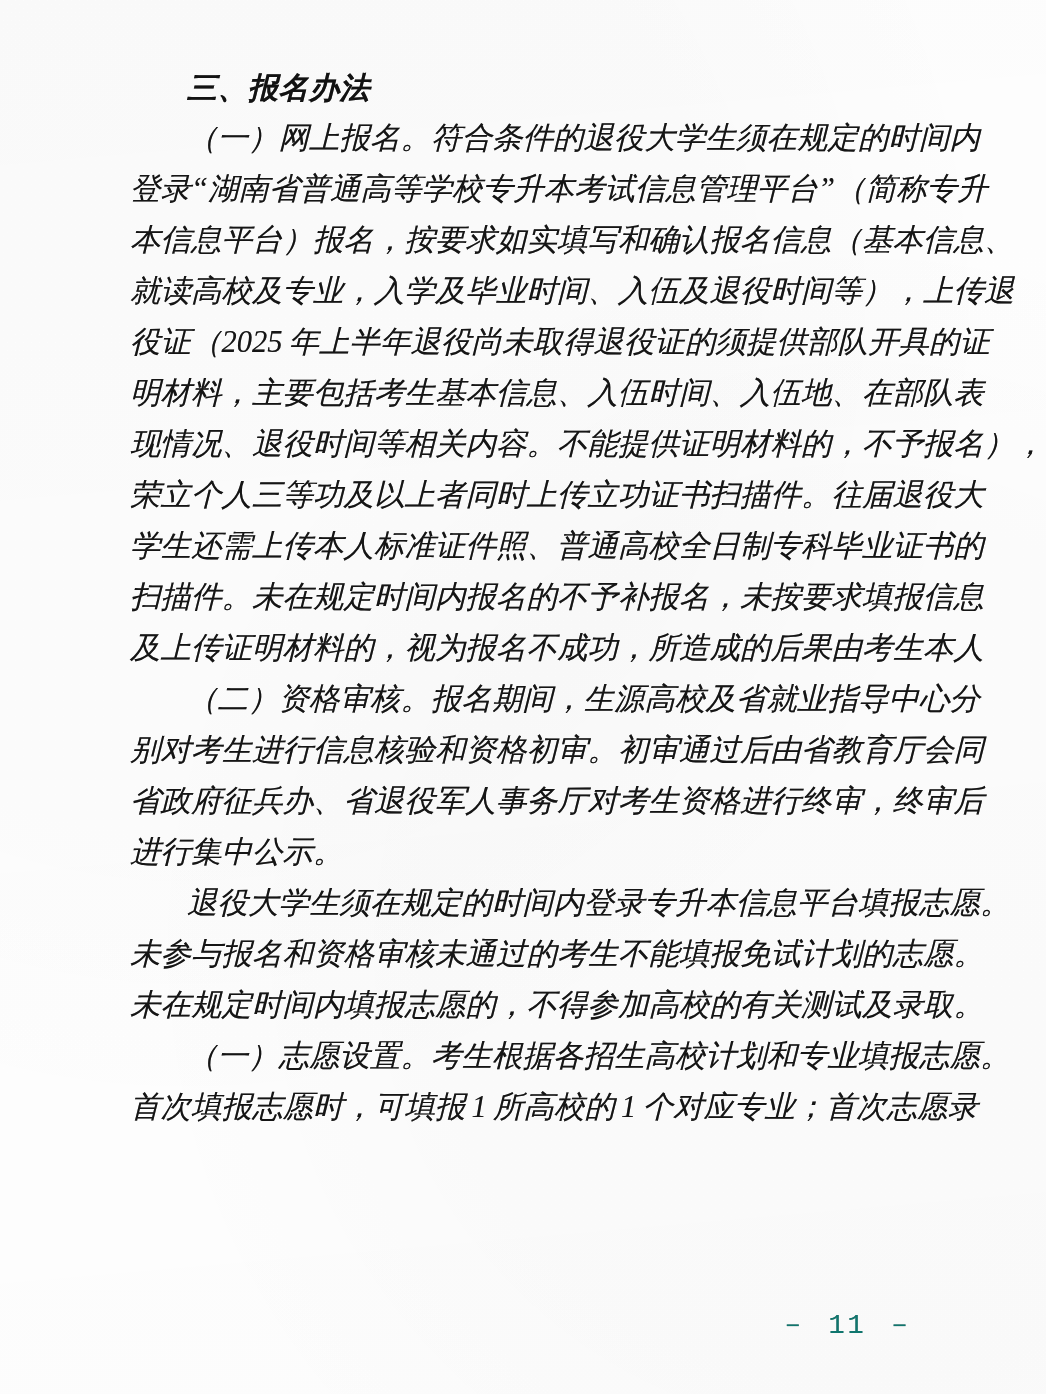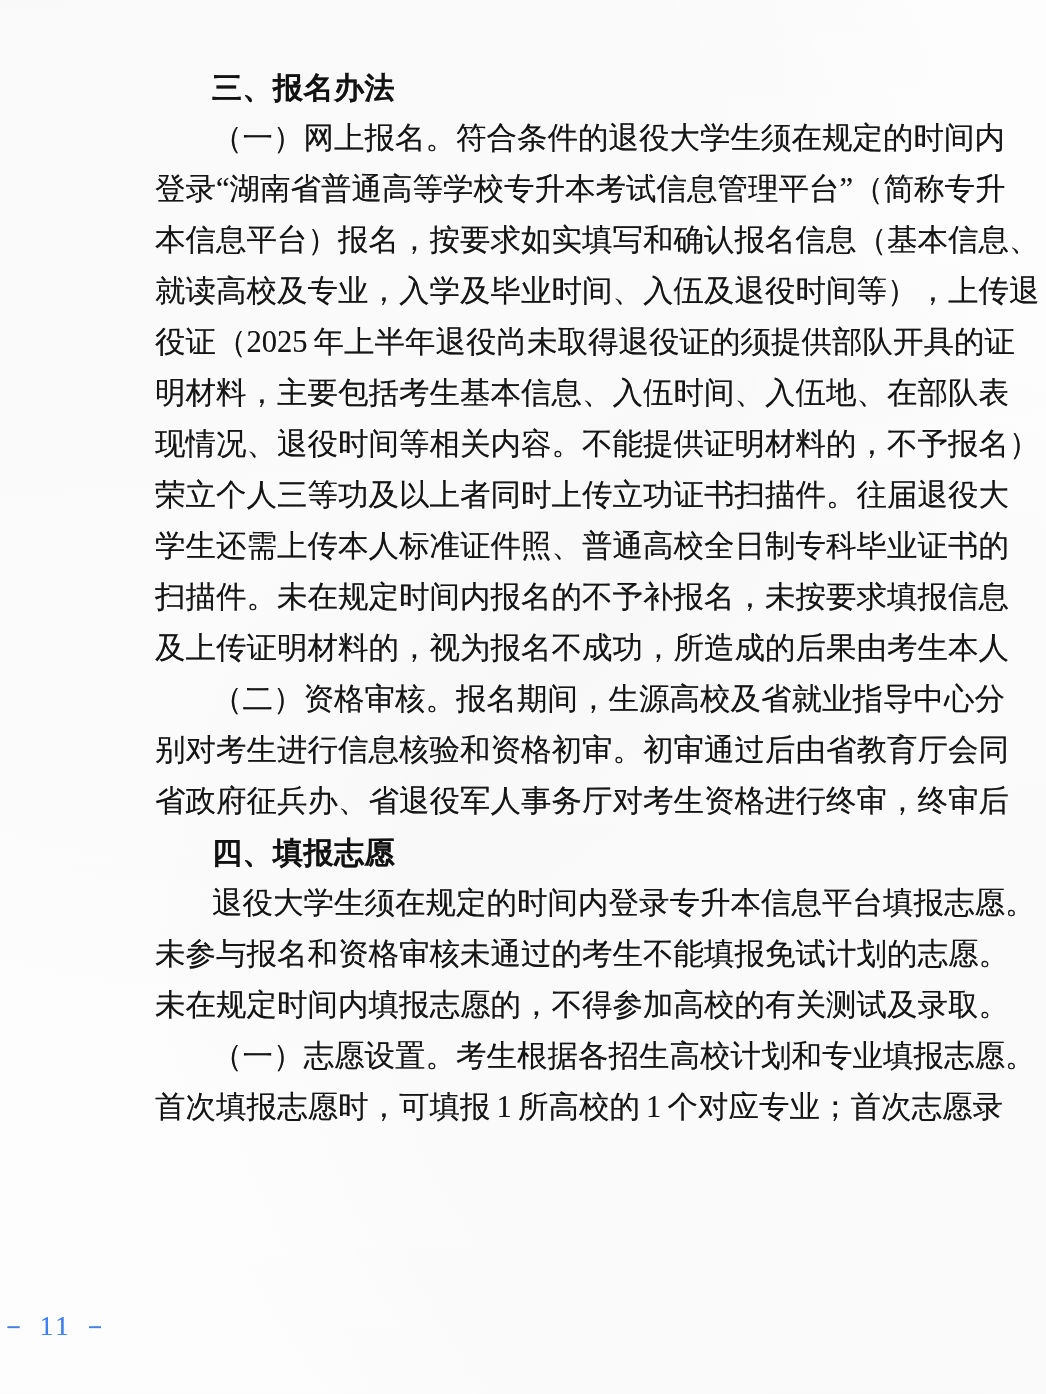--- a/index.html
+++ b/index.html
@@ -21,23 +21,24 @@
     inset: 0;
     background: #fefefe;
     background-image:
       radial-gradient(circle at 18% 22%, rgba(0,0,0,0.012) 0 38%, rgba(0,0,0,0) 60%),
       radial-gradient(circle at 82% 68%, rgba(0,0,0,0.010) 0 34%, rgba(0,0,0,0) 58%),
       linear-gradient(175deg, rgba(0,0,0,0.006) 0%, rgba(0,0,0,0) 45%, rgba(0,0,0,0.008) 100%);
   }
 
   #text-column {
     position: absolute;
-    left: 155px;
+    left: 130px;
     top: 62px;
     width: 778px;
+    font-style: italic;
   }
 
   
   .section-heading {
     font-family: "DejaVu Sans", "Liberation Sans", sans-serif;
     font-weight: 700;
     font-size: 30px;
     line-height: 51px;
     color: #121212;
     letter-spacing: 0.5px;
@@ -73,26 +74,26 @@
   }
   .line.last {
     
   }
 
   #page-number {
     position: absolute;
     left: 0;
     top: 1306px;
     width: 916px;
-    text-align: left;
+    text-align: right;
     font-size: 27px;
     line-height: 40px;
-    color: #3b82f6;
+    color: #0f766e;
     letter-spacing: 3px;
-    font-family: Liberation Serif, serif;
+    font-family: Liberation Mono, monospace;
     text-shadow: 0 0 0.4px rgba(0,0,0,0.4);
   }
 </style>
 </head>
 <body>
 
 <div id="scan-page"></div>
 
 <div id="text-column">
     <div class="section-heading">三、报名办法</div>
@@ -516,22 +517,22 @@
         <span>格</span>
         <span>进</span>
         <span>行</span>
         <span>终</span>
         <span>审</span>
         <span>，</span>
         <span>终</span>
         <span>审</span>
         <span>后</span>
       </div>
+      <div class="line last">进行集中公示。</div>
     </div>
-    <div class="section-heading">四、填报志愿</div>
     <div class="para">
       <div class="line justify indent">
         <span>退</span>
         <span>役</span>
         <span>大</span>
         <span>学</span>
         <span>生</span>
         <span>须</span>
         <span>在</span>
         <span>规</span>

